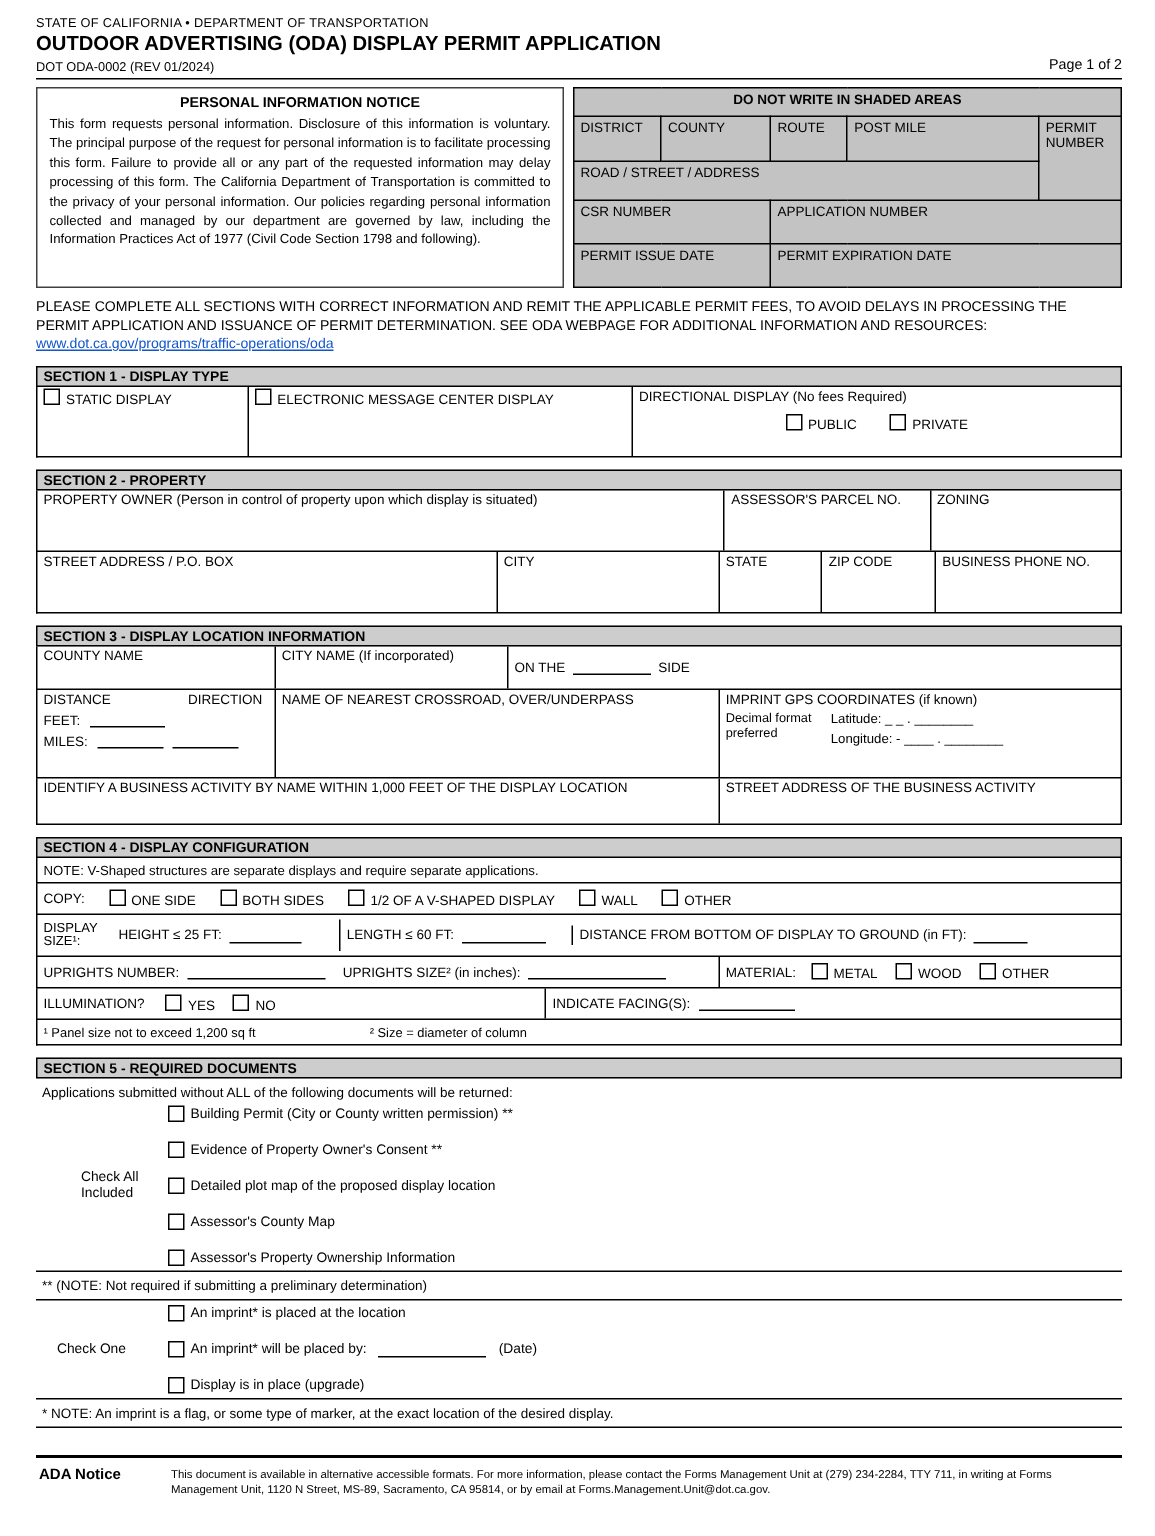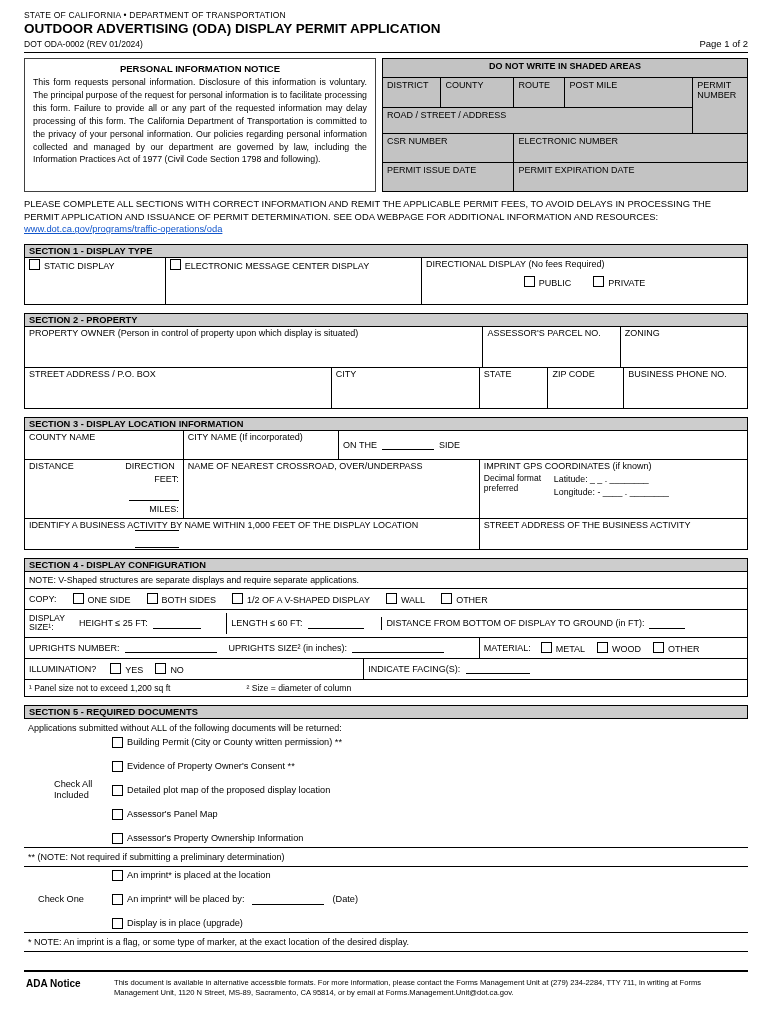--- a/index.html
+++ b/index.html
@@ -31,21 +31,21 @@
       vertical-align:-1px;margin-right:4px;flex:none;}
   .cbitem{white-space:nowrap;}
   .blank{display:inline-block;border-bottom:1px solid #000;height:10px;vertical-align:-2px;}
   .s1row{height:46px;}
   .s1sub{margin-top:7px;display:flex;gap:22px;justify-content:center;}
   .s2r{height:40px;}
   .s3r1{height:28px;}
   .s3r2{height:58px;}
   .s3r3{height:30px;}
   .dd-head{display:flex;justify-content:space-between;padding-right:4px;}
-  .dd-line{margin-top:3px;display:flex;gap:6px;align-items:flex-end;flex-direction:column;}
+  .dd-line{margin-top:3px;display:flex;gap:6px;align-items:flex-end;}
   .gps-flex{display:flex;margin-top:2px;gap:8px;}
   .gps-fmt{width:62px;font-size:8.5px;line-height:10px;}
   .gps-vals{font-size:8.8px;line-height:13px;}
   .s4note{height:16px;font-size:8.8px;}
   .s4copy{height:20px;}
   .s4copy .cbitem{margin-left:16px;}
   .s4size{height:27px;align-items:center;}
   .szlabel{width:46px;font-size:8.7px;line-height:9.5px;margin-right:4px;}
   .s4up{height:20px;}
   .s4il{height:20px;}
@@ -101,21 +101,21 @@
         <td>COUNTY</td>
         <td>ROUTE</td>
         <td>POST MILE</td>
         <td rowspan="2">PERMIT NUMBER</td>
       </tr>
       <tr class="rh3">
             <td colspan="4">ROAD / STREET / ADDRESS</td>
           </tr>
       <tr class="rh4">
         <td colspan="2">CSR NUMBER</td>
-        <td colspan="3">ELECTRONIC NUMBER</td>
+        <td colspan="3">APPLICATION NUMBER</td>
       </tr>
       <tr class="rh5">
         <td colspan="2">PERMIT ISSUE DATE</td>
         <td colspan="3">PERMIT EXPIRATION DATE</td>
       </tr>
     </tbody>
       </table>
   </div>
 
   <p class="instructions"><span>PLEASE COMPLETE ALL SECTIONS WITH CORRECT INFORMATION AND REMIT THE APPLICABLE PERMIT FEES, TO AVOID DELAYS IN PROCESSING THE PERMIT APPLICATION AND ISSUANCE OF PERMIT DETERMINATION. SEE ODA WEBPAGE FOR ADDITIONAL INFORMATION AND RESOURCES: </span><a class="link">www.dot.ca.gov/programs/traffic-operations/oda</a></p>
@@ -277,21 +277,21 @@
           <div class="s5-item">
               <span class="cb"></span>
               <span>Evidence of Property Owner's Consent **</span>
             </div>
           <div class="s5-item">
               <span class="cb"></span>
               <span>Detailed plot map of the proposed display location</span>
             </div>
           <div class="s5-item">
               <span class="cb"></span>
-              <span>Assessor's Panel Map</span>
+              <span>Assessor's County Map</span>
             </div>
           <div class="s5-item">
               <span class="cb"></span>
               <span>Assessor's Property Ownership Information</span>
             </div>
         </div>
       </div>
       <div class="sep"></div>
       <div class="s5-note">** (NOTE: Not required if submitting a preliminary determination)</div>
       <div class="sep"></div>

